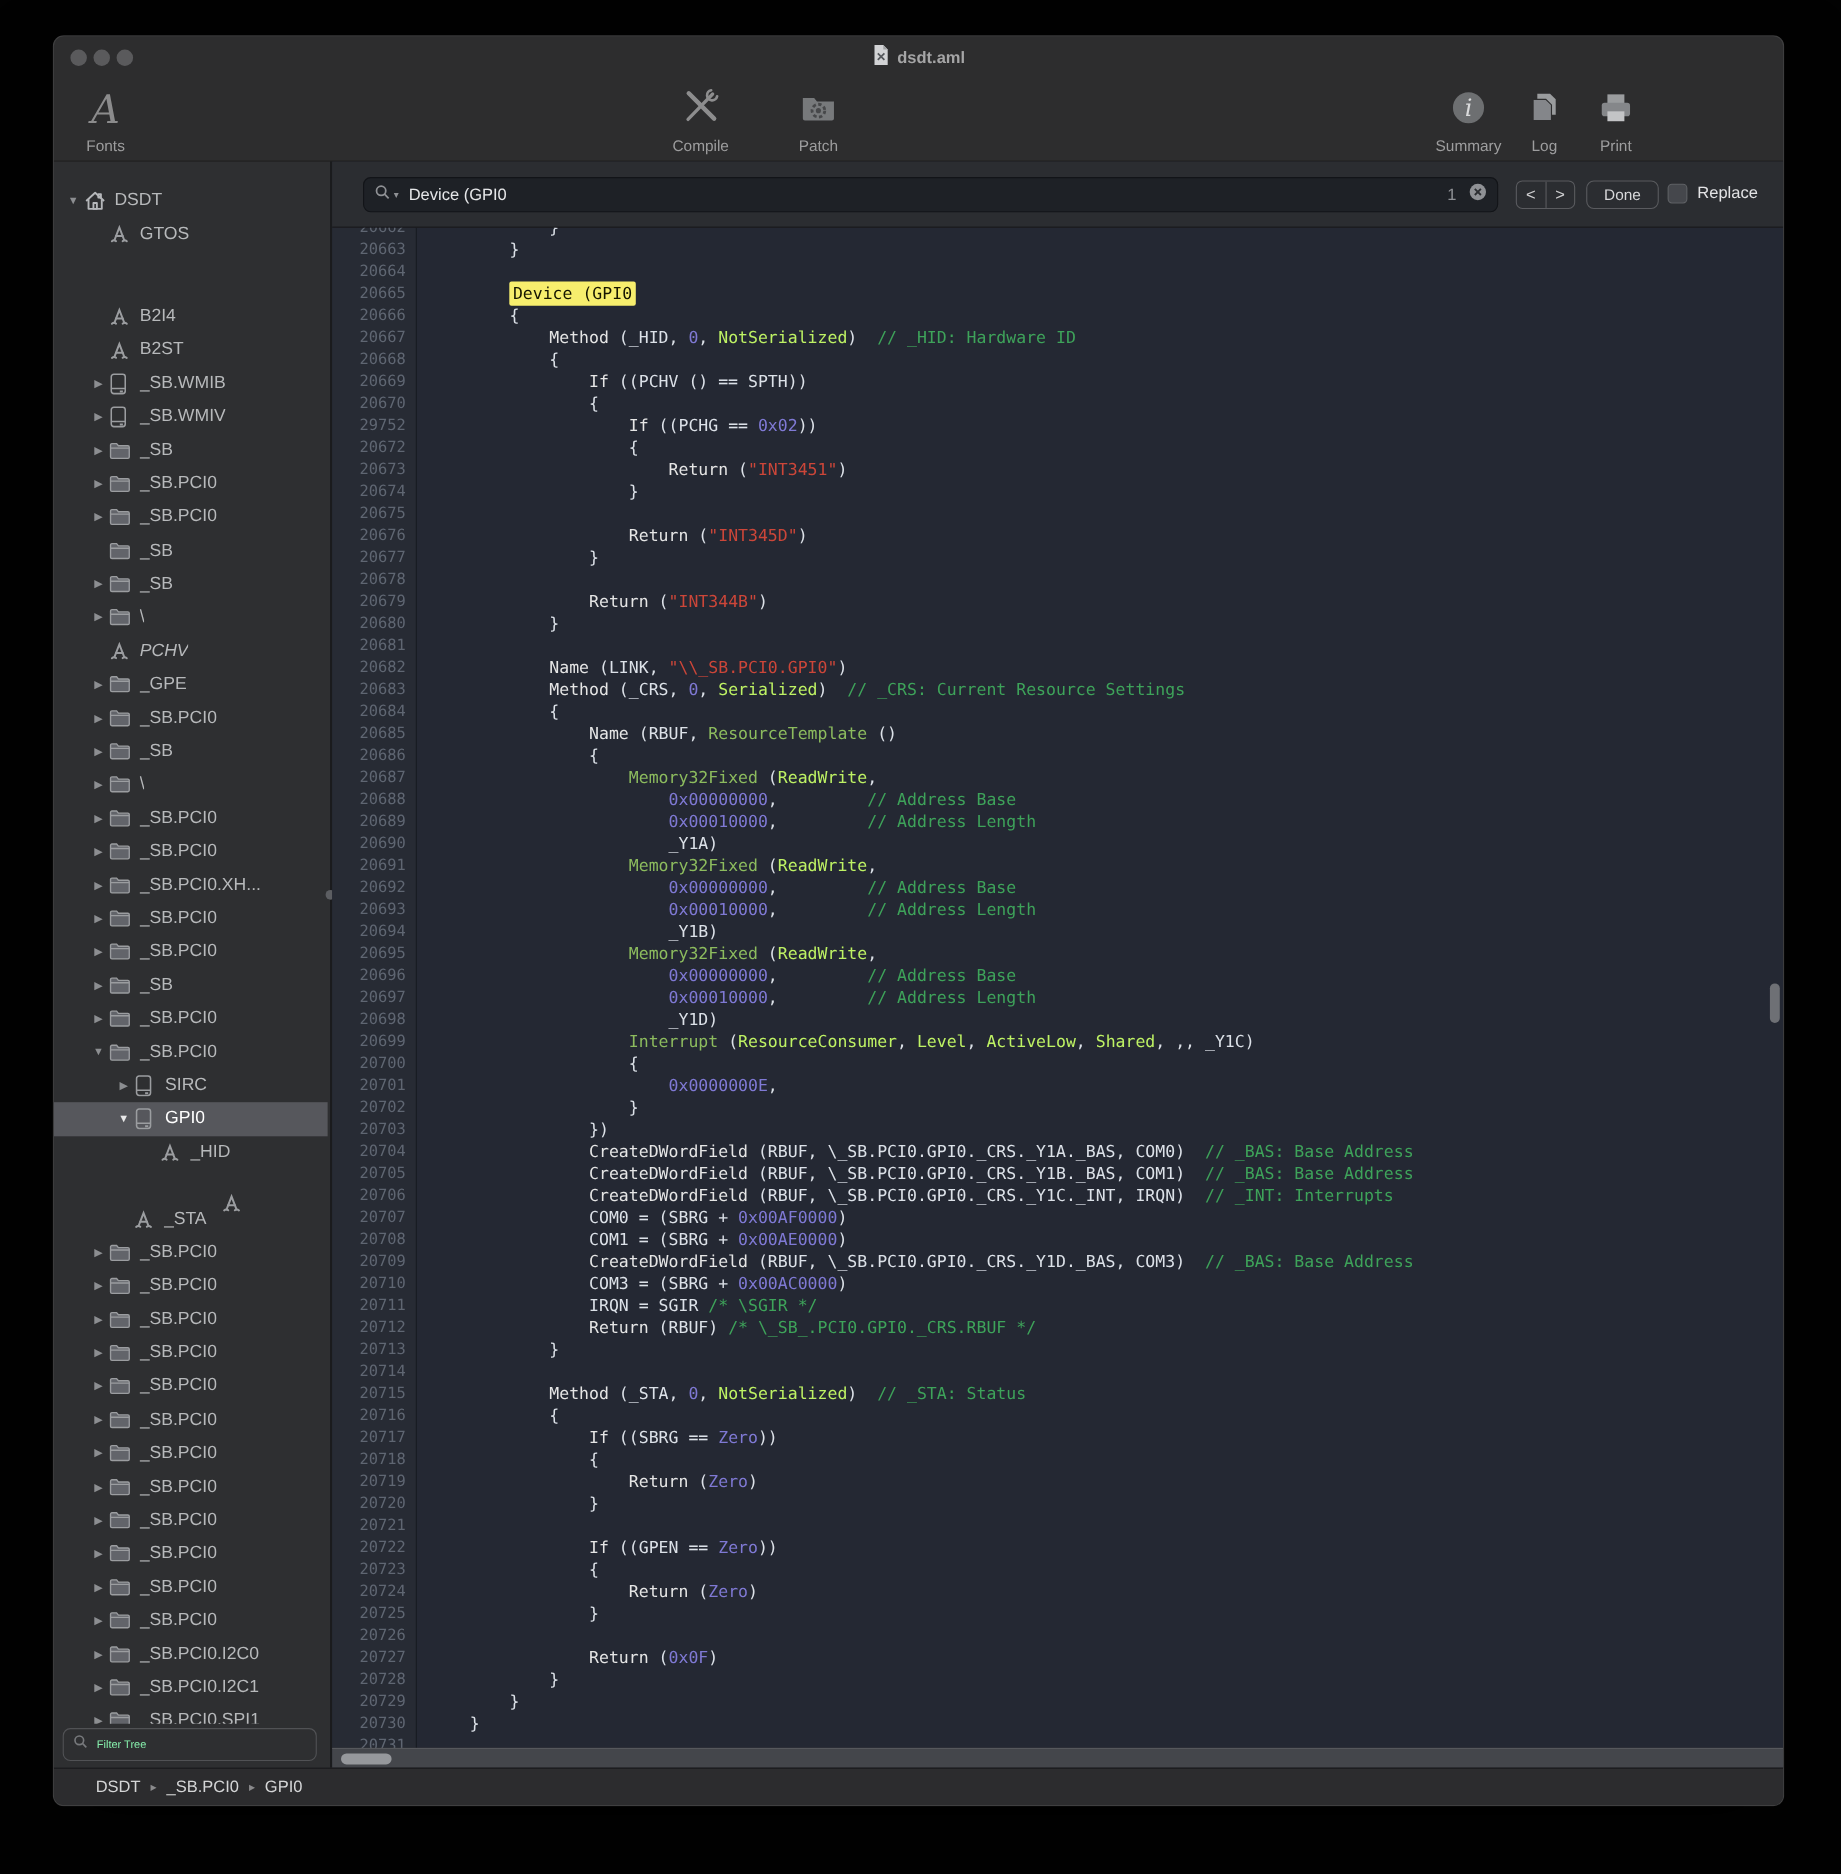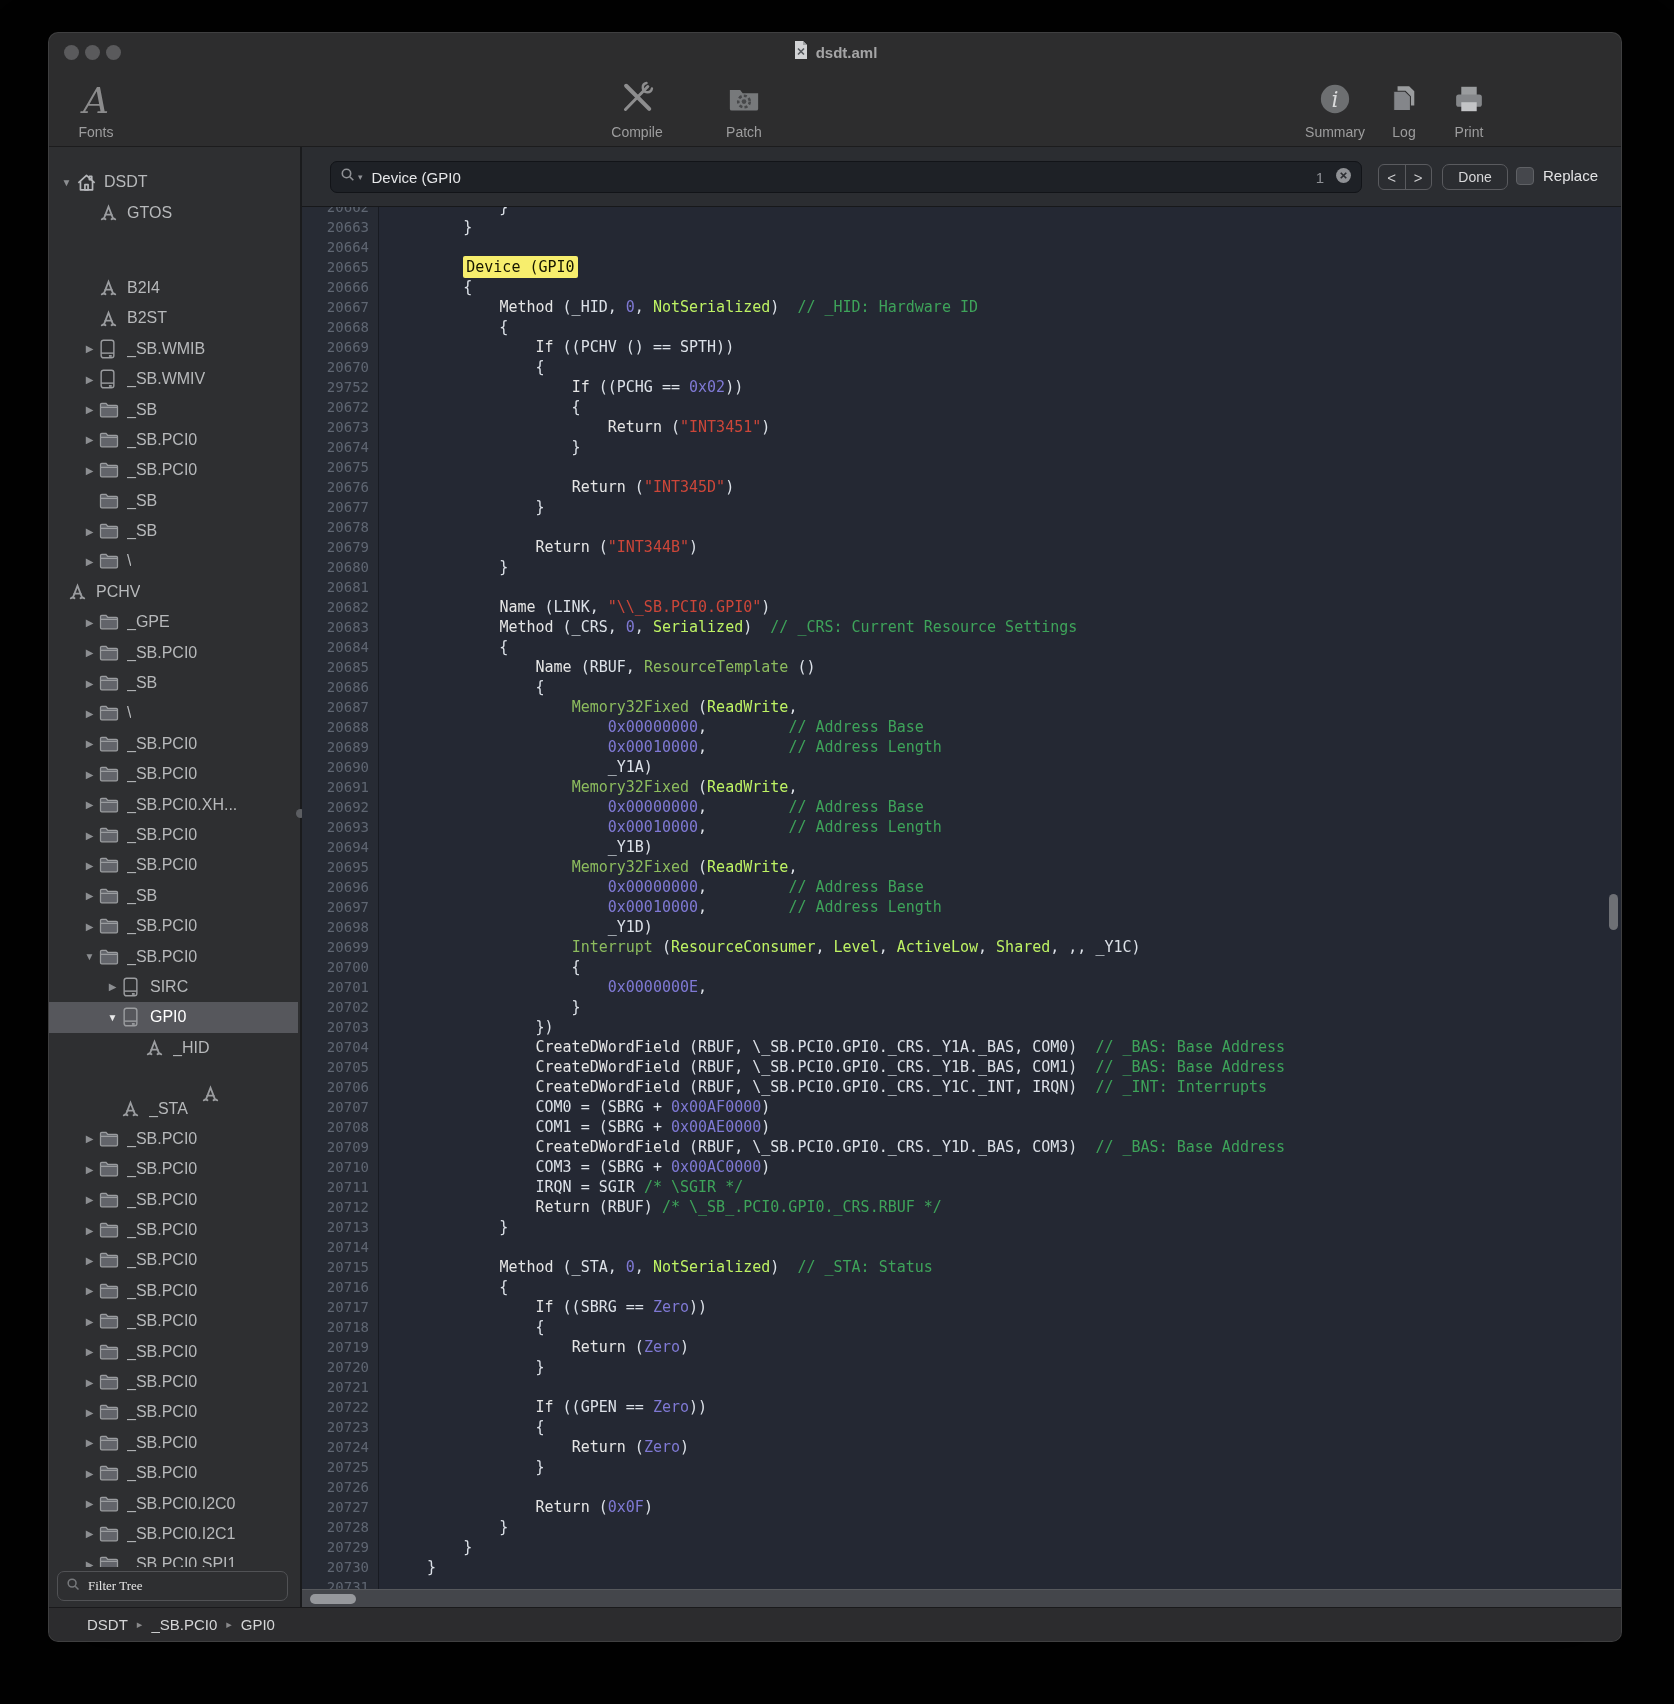--- a/index.html
+++ b/index.html
@@ -28,21 +28,21 @@
   .tree{position:absolute;left:0;right:2px;top:0;bottom:40px;overflow:hidden;padding-top:20px;}
   .tree-row{height:30.4px;display:flex;align-items:center;color:#b7b9bb;font-size:16px;white-space:nowrap;}
   .tree-row.selected{background:#56575c;color:#fff;}
   .tree-arrow{width:19px;font-size:10px;color:#8c8e91;text-align:center;flex:0 0 19px;}
   .tree-row.selected .tree-arrow{color:#e8e8e9;}
   .tree-icon{width:23px;flex:0 0 23px;display:flex;align-items:center;}
   .tree-icon svg{display:block;}
   .tree-label{margin-left:5px;overflow:hidden;text-overflow:ellipsis;}
   .filter-box{position:absolute;left:8px;right:12px;bottom:6px;height:30px;border:1.5px solid #515255;
               border-radius:7px;display:flex;align-items:center;padding:0 8px;gap:7px;}
-  .filter-ph{font-size:13px;color:#e5e5e5;font-family:Liberation Serif, serif;}
+  .filter-ph{font-size:10px;color:#86efac;}
   
   .editor{position:absolute;left:253px;top:114px;right:0;bottom:34px;background:#242833;}
   .findbar{position:absolute;left:0;top:0;right:0;height:60px;background:#2b2d31;border-bottom:1px solid #17181a;}
   .find-field{position:absolute;left:28px;top:14px;width:1032px;height:32px;background:#1e2126;
               border:1px solid #121418;border-radius:7px;display:flex;align-items:center;padding:0 9px;gap:4px;}
   .find-caret{font-size:9px;color:#8f9195;margin-left:-2px;}
   .find-text{font-size:15px;color:#e6e7e9;margin-left:5px;flex:1;white-space:pre;}
   .find-count{font-size:15px;color:#8e9095;margin-right:7px;}
   .seg{position:absolute;left:1076px;top:17px;width:54px;height:26px;border:1px solid #5a5b5f;border-radius:6px;
        display:flex;overflow:hidden;}
@@ -282,21 +282,21 @@
           <div class="tree-row" style="padding-left: 31px;">
             <span class="tree-arrow">▶</span>
             <span class="tree-icon">
               <svg width="20" height="18" viewBox="0 0 16 14">
                 <path d="M1.2 2.6 a1 1 0 0 1 1-1 h3.4 l1.3 1.6 h6.9 a1 1 0 0 1 1 1 v7.2 a1 1 0 0 1 -1 1 h-11.6 a1 1 0 0 1 -1-1 z" fill="#62646a" stroke="#9b9da0" stroke-width="1"></path>
                 <path d="M1.2 4.9 h13.6" stroke="#9b9da0" stroke-width="1" fill="none"></path>
               </svg>
             </span>
             <span class="tree-label">\</span>
           </div>
-          <div class="tree-row" style="">
+          <div class="tree-row" style="padding-left: 31px; font-style: italic;">
             <span class="tree-arrow"></span>
             <span class="tree-icon">
               <svg width="19" height="19" viewBox="0 0 16 16" fill="none" stroke="#9b9da0" stroke-width="1.5" stroke-linecap="round">
                 <path d="M4.2 13 L8 3.2 L11.8 13"></path>
                 <path d="M5.4 9.8 h5.2"></path>
                 <path d="M2.3 13.8 c1.1 -1 2.2 -1 3.2 -0.1"></path>
                 <path d="M13.7 13.8 c-1.1 -1 -2.2 -1 -3.2 -0.1"></path>
               </svg>
             </span>
             <span class="tree-label">PCHV</span>

